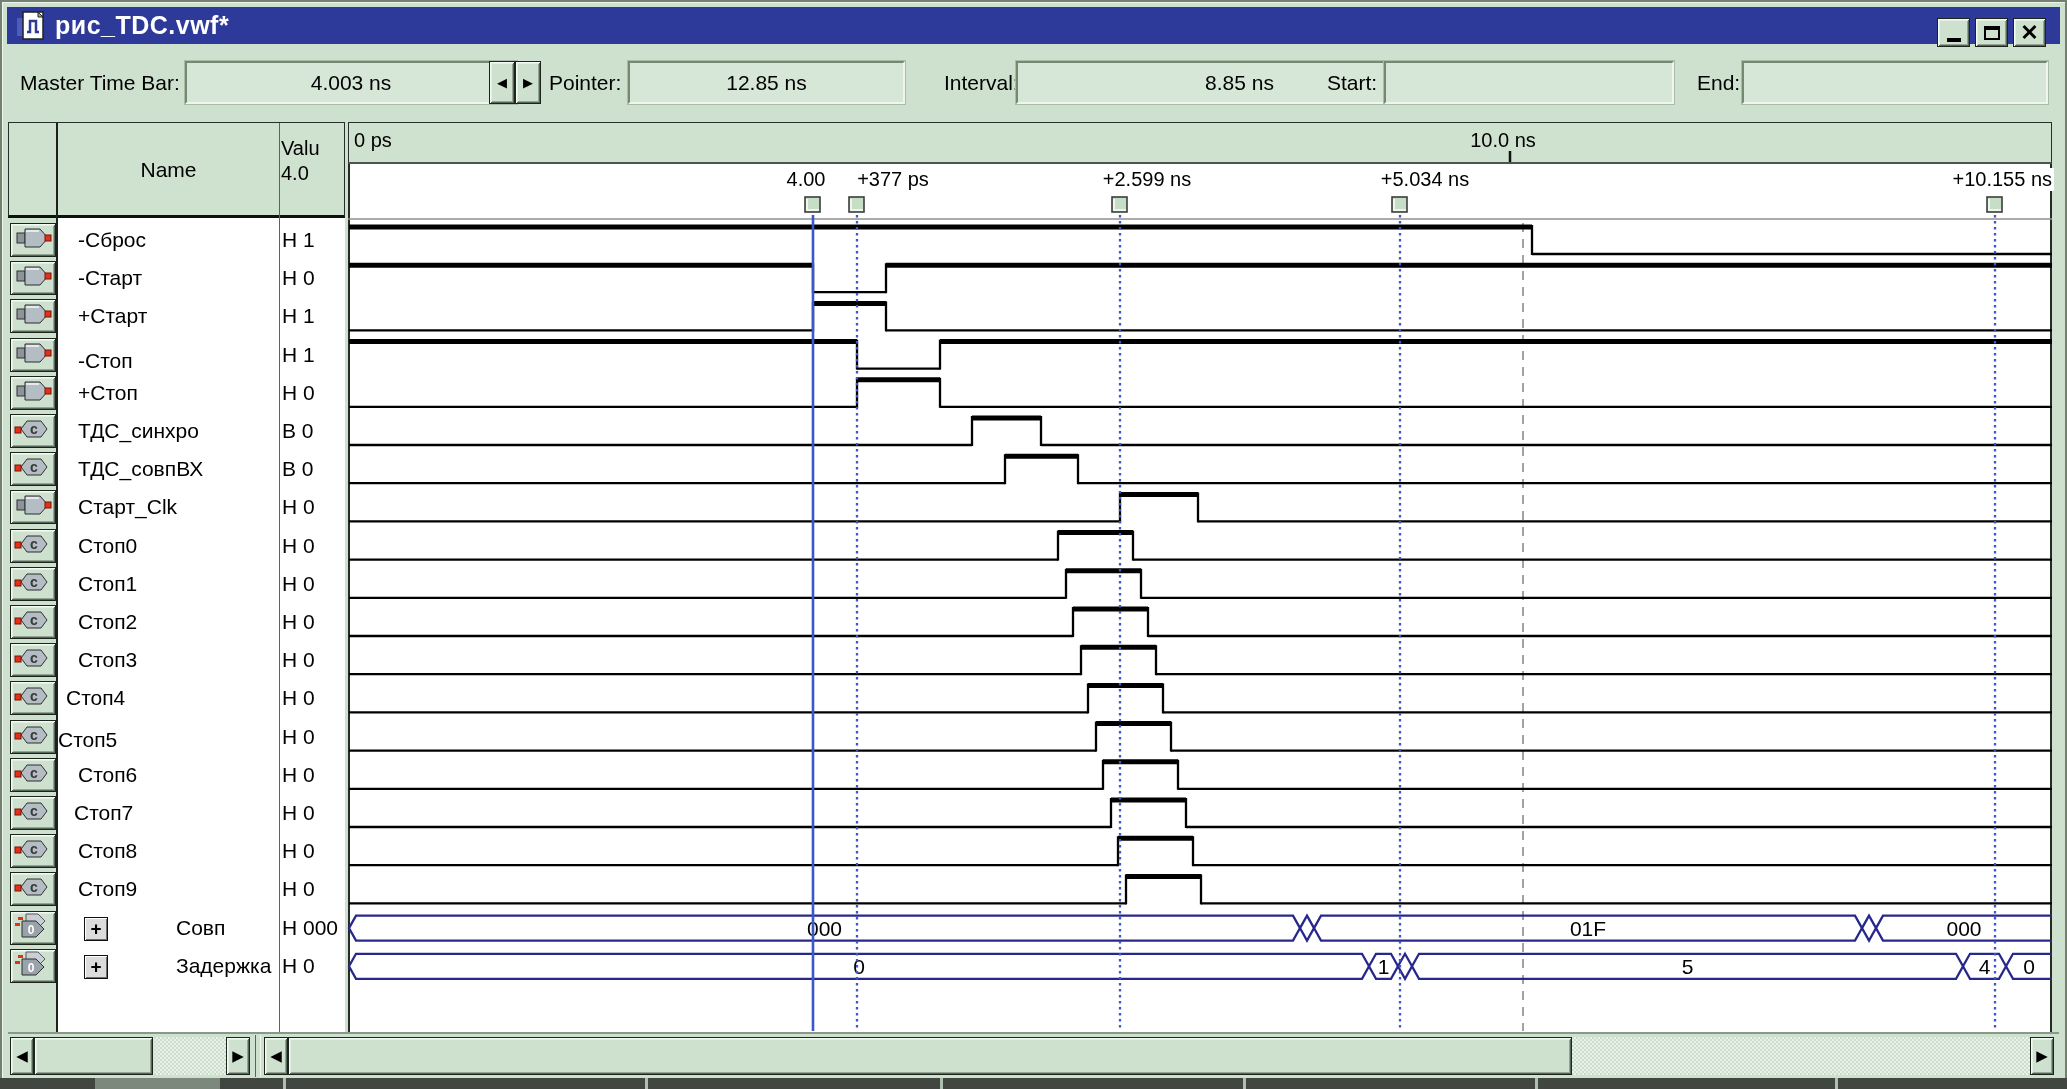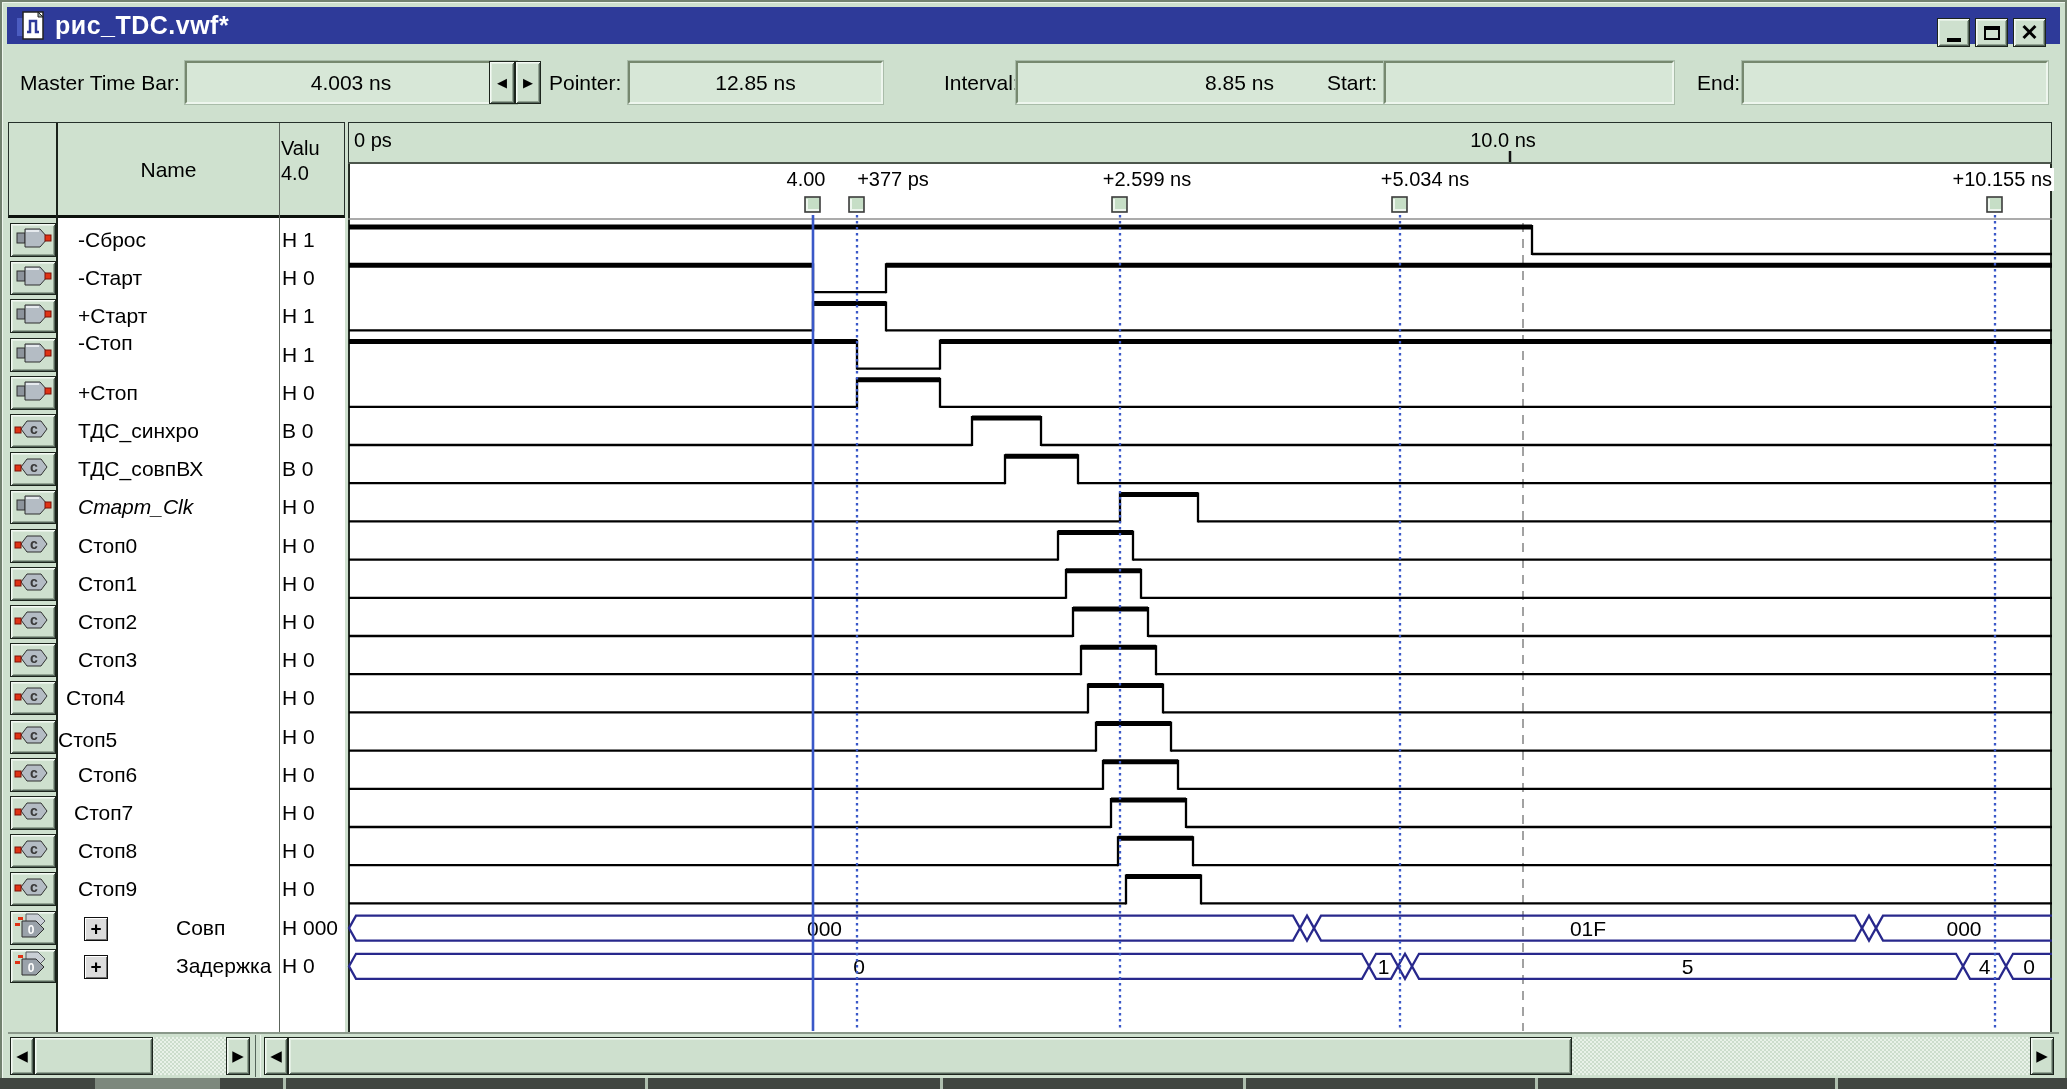--- a/index.html
+++ b/index.html
@@ -87,21 +87,21 @@
 <div class="abs field" style="left:185px; width:332px">
     <span>4.003 ns</span>
   </div>
 <div class="abs btn3d spin-btn" style="left:489px">
     <span>◀</span>
   </div>
 <div class="abs btn3d spin-btn" style="left:515px">
     <span>▶</span>
   </div>
 <span class="abs tb-label" style="left:549px">Pointer:</span>
-<div class="abs field" style="left:628px; width:255px">
+<div class="abs field" style="left:628px; width:277px">
     <span>12.85 ns</span>
   </div>
 <span class="abs tb-label" style="left:944px">Interval:</span>
 <div class="abs field" style="left:1016px; width:447px">
     <span>8.85 ns</span>
   </div>
 <span class="abs tb-label" style="left:1327px">Start:</span>
 <div class="abs field" style="left:1384px; width:290px">
     <span></span>
   </div>
@@ -157,21 +157,21 @@
     <div class="abs row-name" style="top: 304.4px; padding-left: 20px;">+Старт</div>
     <div class="abs row-val" style="top: 304.4px;">H 1</div>
     <div class="abs btn3d icon-cell" style="top: 337.6px;">
       <span><svg width="40" height="28" viewBox="0 0 40 28">
           <rect x="4" y="9" width="8" height="10" fill="#8d949c" stroke="#2f2f2f"></rect>
           <polygon points="12,5 27,5 35,14 27,23 12,23" fill="#b4bcc4" stroke="#2f2f2f"></polygon>
           <line x1="13" y1="7" x2="26" y2="7" stroke="#e6eaee" stroke-width="2"></line>
           <rect x="32" y="11" width="6" height="6" fill="#e03214" stroke="#7c1008"></rect>
         </svg></span>
     </div>
-    <div class="abs row-name" style="top: 331px; padding-left: 20px;">-Стоп</div>
+    <div class="abs row-name" style="top: 349px; padding-left: 20px;">-Стоп</div>
     <div class="abs row-val" style="top: 342.6px;">H 1</div>
     <div class="abs btn3d icon-cell" style="top: 375.8px;">
       <span><svg width="40" height="28" viewBox="0 0 40 28">
           <rect x="4" y="9" width="8" height="10" fill="#8d949c" stroke="#2f2f2f"></rect>
           <polygon points="12,5 27,5 35,14 27,23 12,23" fill="#b4bcc4" stroke="#2f2f2f"></polygon>
           <line x1="13" y1="7" x2="26" y2="7" stroke="#e6eaee" stroke-width="2"></line>
           <rect x="32" y="11" width="6" height="6" fill="#e03214" stroke="#7c1008"></rect>
         </svg></span>
     </div>
     <div class="abs row-name" style="top: 380.8px; padding-left: 20px;">+Стоп</div>
@@ -195,21 +195,21 @@
     <div class="abs row-name" style="top: 457.2px; padding-left: 20px;">ТДС_совпВХ</div>
     <div class="abs row-val" style="top: 457.2px;">B 0</div>
     <div class="abs btn3d icon-cell" style="top: 490.4px;">
       <span><svg width="40" height="28" viewBox="0 0 40 28">
           <rect x="4" y="9" width="8" height="10" fill="#8d949c" stroke="#2f2f2f"></rect>
           <polygon points="12,5 27,5 35,14 27,23 12,23" fill="#b4bcc4" stroke="#2f2f2f"></polygon>
           <line x1="13" y1="7" x2="26" y2="7" stroke="#e6eaee" stroke-width="2"></line>
           <rect x="32" y="11" width="6" height="6" fill="#e03214" stroke="#7c1008"></rect>
         </svg></span>
     </div>
-    <div class="abs row-name" style="top: 495.4px; padding-left: 20px; font-style: italic;">Старт_Clk</div>
+    <div class="abs row-name" style="top: 495.4px; padding-left: 20px;">Старт_Clk</div>
     <div class="abs row-val" style="top: 495.4px;">H 0</div>
     <div class="abs btn3d icon-cell" style="top: 528.6px;">
       <span><svg width="40" height="28" viewBox="0 0 40 28">
           <polygon points="8,14 14,6 28,6 34,14 28,22 14,22" fill="#b4bcc4" stroke="#2f2f2f"></polygon>
           <text x="21" y="19" font-size="14" font-weight="bold" fill="#3a3a3a" text-anchor="middle" font-family="Liberation Sans,sans-serif">c</text>
           <rect x="2" y="12" width="6" height="6" fill="#e03214" stroke="#7c1008"></rect>
         </svg></span>
     </div>
     <div class="abs row-name" style="top: 533.6px; padding-left: 20px;">Стоп0</div>
     <div class="abs row-val" style="top: 533.6px;">H 0</div>

